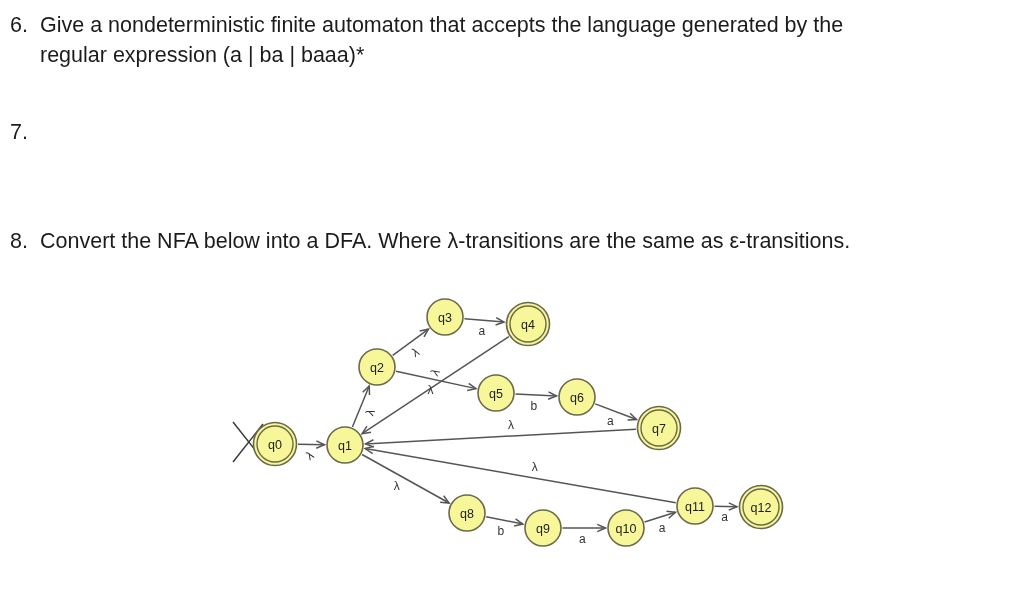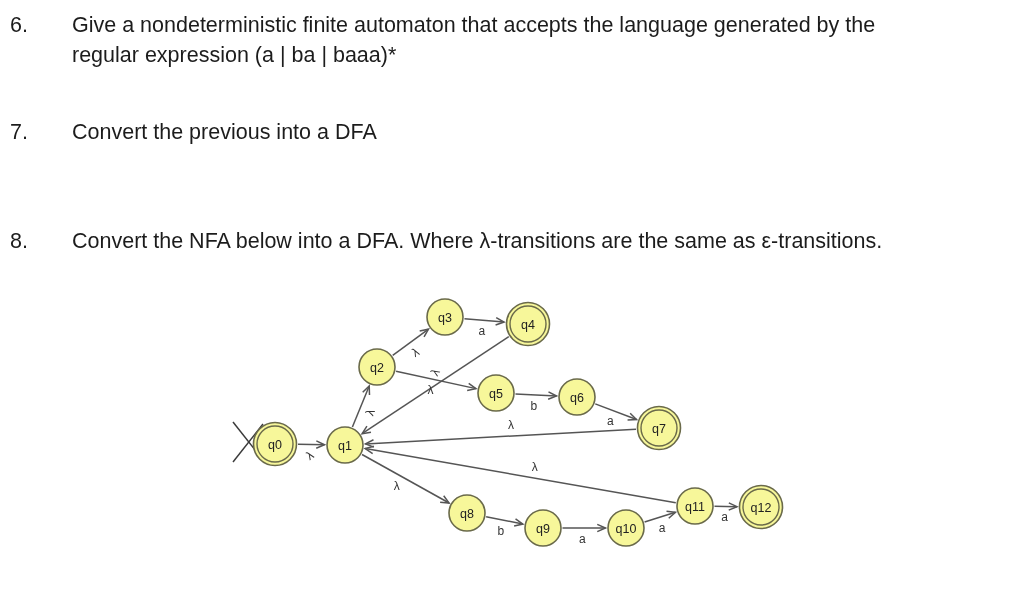--- a/index.html
+++ b/index.html
@@ -31,21 +31,20 @@
   .q-num {
     width: 40px;
     flex: 0 0 40px;
     text-align: right;
     padding-right: 12px;
     box-sizing: border-box;
   }
   .q-text {
     flex: 1 1 auto;
     max-width: 860px;
-    margin-left: 32px;
   }
   #q6 { position: absolute; left: 0; top: 10px; }
   #q7 { position: absolute; left: 0; top: 117px; }
   #q8 { position: absolute; left: 0; top: 226px; }
 
   #nfa-figure {
     position: absolute;
     left: 215px;
     top: 288px;
     width: 600px;
@@ -101,21 +100,20 @@
 
 <div id="questions">
 
   <div class="question" id="q6">
     <div class="q-num">6.</div>
     <div class="q-text">Give a nondeterministic finite automaton that accepts the language generated by the regular expression (a | ba | baaa)*</div>
   </div>
 
   <div class="question" id="q7">
     <div class="q-num">7.</div>
-    <div class="q-text">Convert the previous into a DFA</div>
   </div>
 
   <div class="question" id="q8">
     <div class="q-num">8.</div>
     <div class="q-text">Convert the NFA below into a DFA. Where λ-transitions are the same as ε-transitions.</div>
   </div>
 
 </div>
 
 <div id="nfa-figure">

